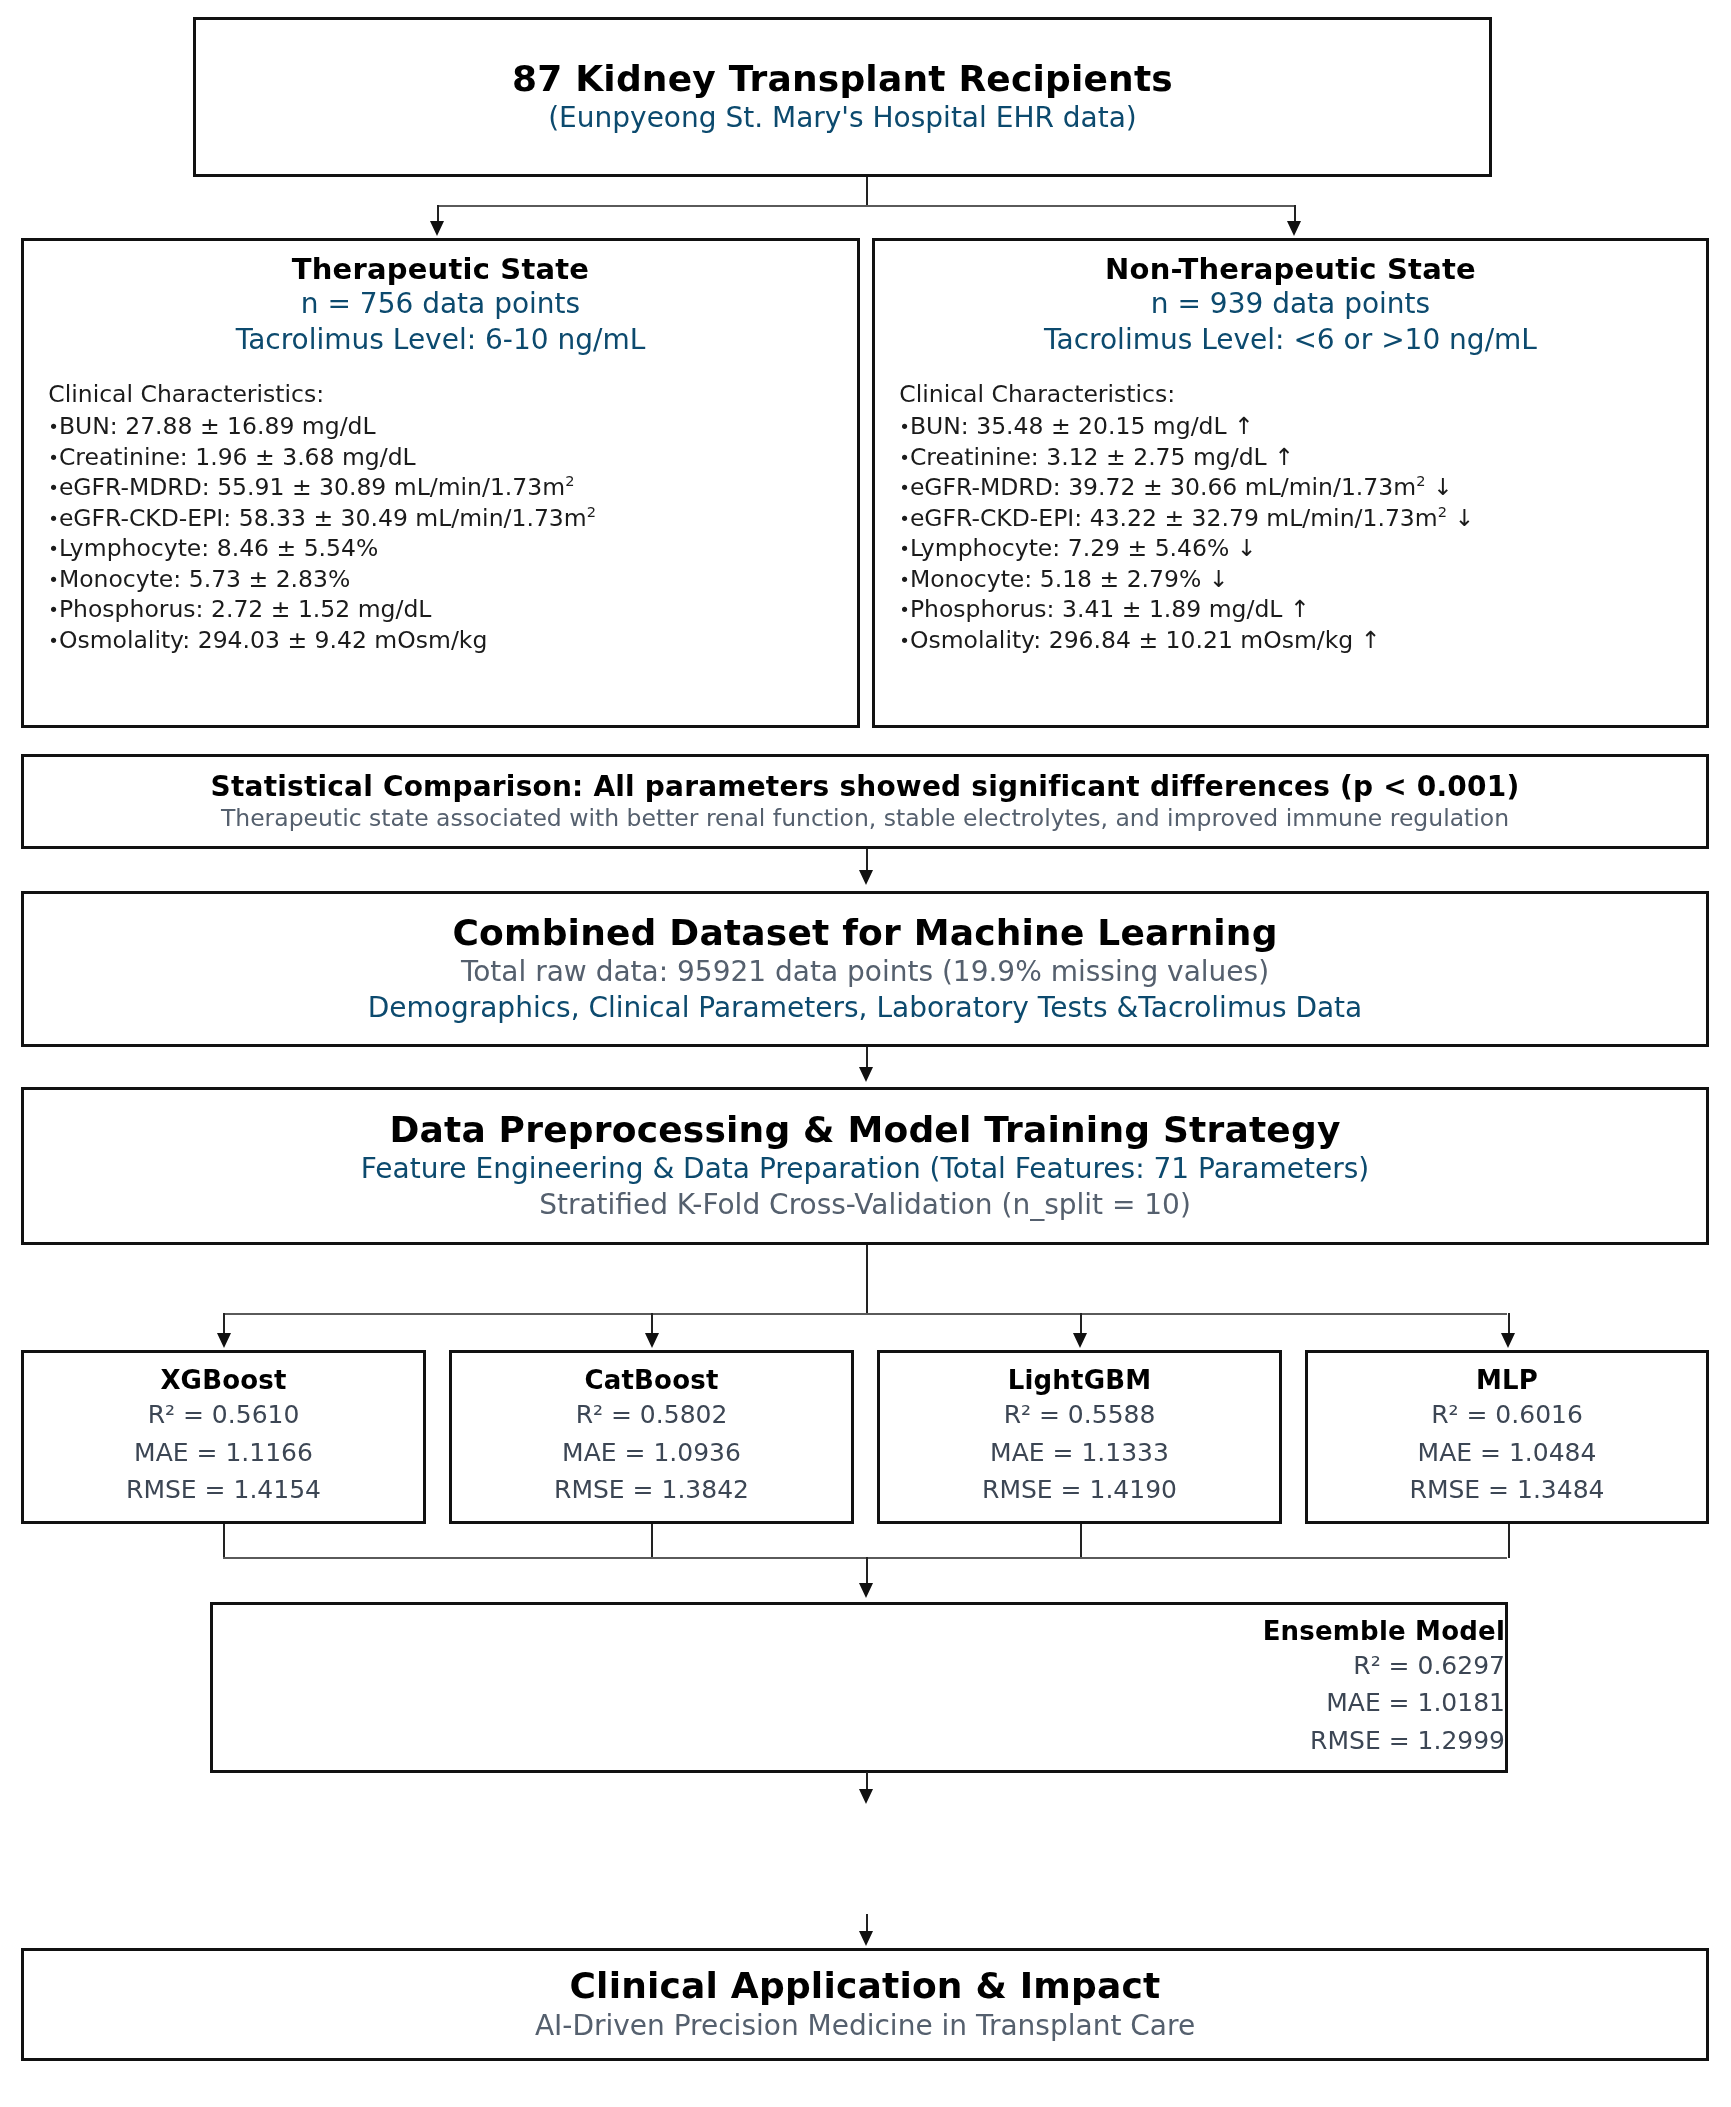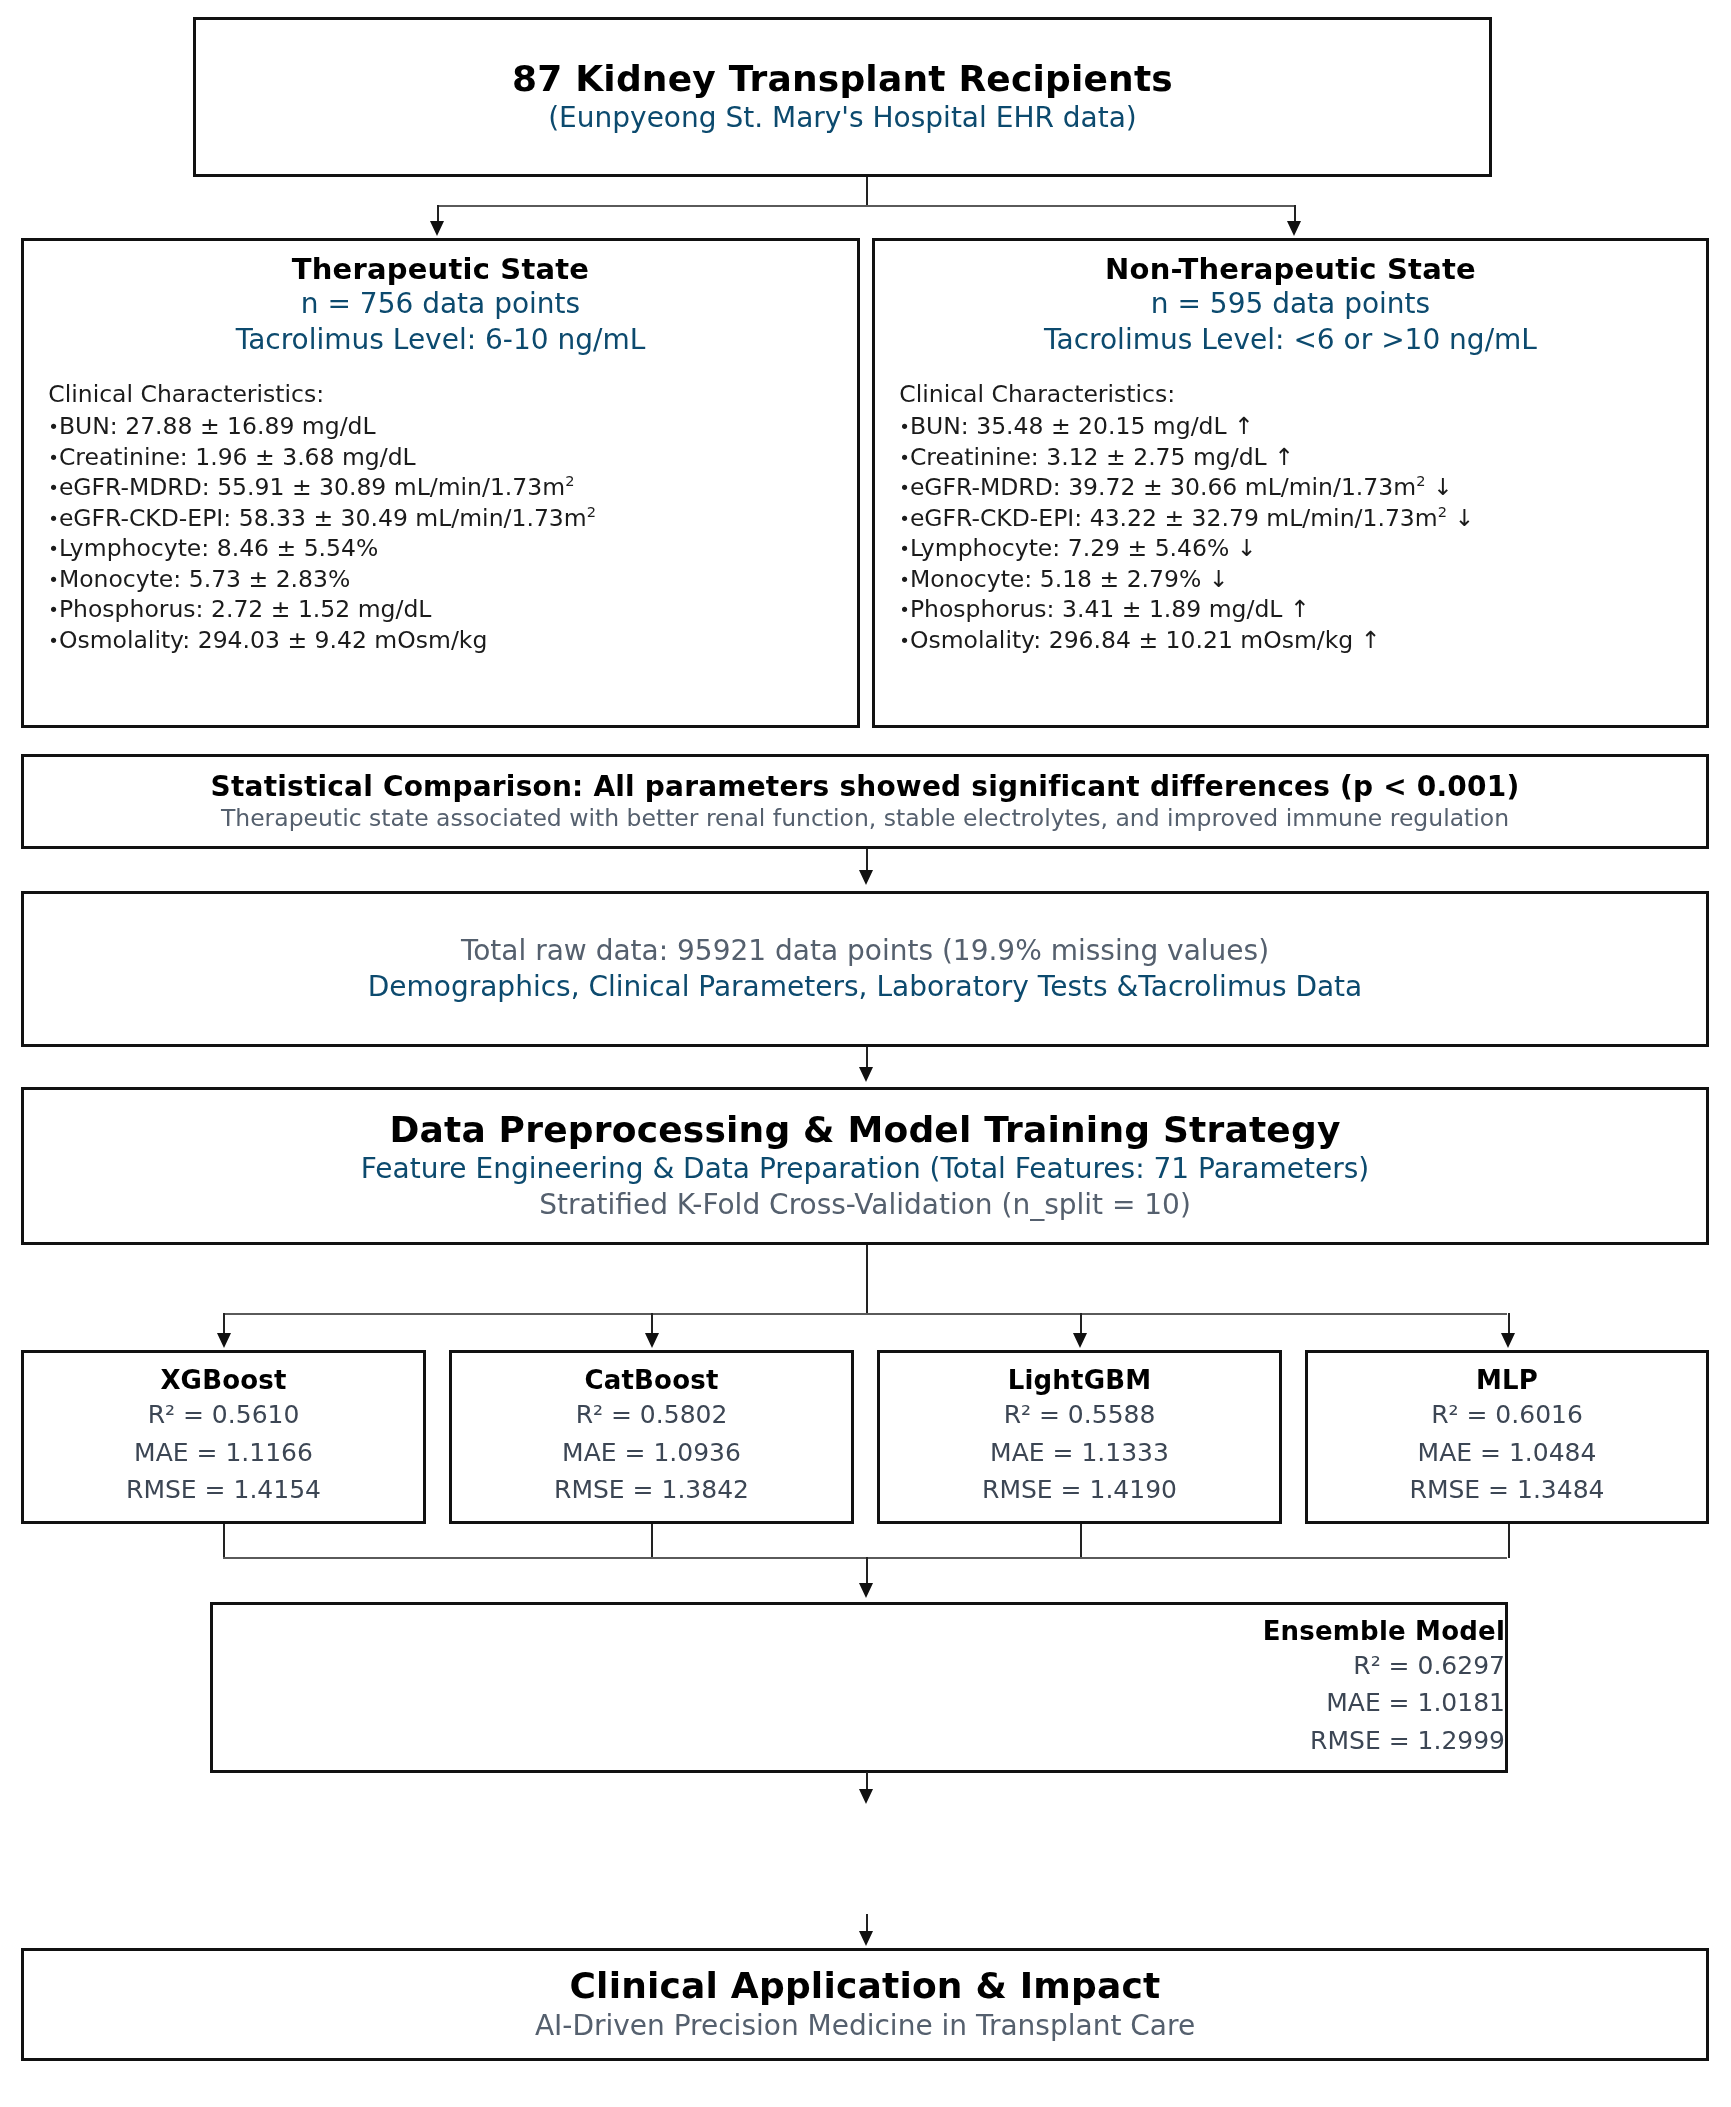--- a/index.html
+++ b/index.html
@@ -107,21 +107,21 @@
           <div class="clin-li"><span class="bullet">•</span><span>Monocyte: 5.73 ± 2.83%</span></div>
           <div class="clin-li"><span class="bullet">•</span><span>Phosphorus: 2.72 ± 1.52 mg/dL</span></div>
           <div class="clin-li"><span class="bullet">•</span><span>Osmolality: 294.03 ± 9.42 mOsm/kg</span></div>
         </div>
     </div>
   </div>
 
   <div class="box topalign" style="left:872px; top:238px; width:837px; height:490px; padding:10.8px 12.6px 9px 12.6px;">
     <div class="hdr-block">
       <div class="t-title sm">Non-Therapeutic State</div>
-      <div class="t-sub dark">n = 595 data points</div>
+      <div class="t-sub dark">n = 939 data points</div>
       <div class="t-sub dark">Tacrolimus Level: &lt;6 or &gt;10 ng/mL</div>
     </div>
     <div class="clin-wrap" style="margin-top:21px;">
       <div class="clin-head">Clinical Characteristics:</div>
       <div>
           <div class="clin-li"><span class="bullet">•</span><span>BUN: 35.48 ± 20.15 mg/dL</span><span> ↑</span></div>
           <div class="clin-li"><span class="bullet">•</span><span>Creatinine: 3.12 ± 2.75 mg/dL</span><span> ↑</span></div>
           <div class="clin-li"><span class="bullet">•</span><span>eGFR-MDRD: 39.72 ± 30.66 mL/min/1.73m</span><sup>2</sup><span> ↓</span></div>
           <div class="clin-li"><span class="bullet">•</span><span>eGFR-CKD-EPI: 43.22 ± 32.79 mL/min/1.73m</span><sup>2</sup><span> ↓</span></div>
           <div class="clin-li"><span class="bullet">•</span><span>Lymphocyte: 7.29 ± 5.46%</span><span> ↓</span></div>
@@ -134,20 +134,21 @@
 
   <div class="box" style="left:21px; top:754px; width:1688px; height:95px;justify-content:center;">
     <div class="t-title band">Statistical Comparison: All parameters showed significant differences (p &lt; 0.001)</div>
     <div class="t-sub sm">Therapeutic state associated with better renal function, stable electrolytes, and improved immune regulation</div>
   </div>
 
   <div class="vline" style="left:866px; top:849px; height:23.5px;"></div>
   <div class="arrow" style="left:859px; top:870px;"></div>
 
   <div class="box" style="left:21px; top:891px; width:1688px; height:156px;">
+    <div class="t-title">Combined Dataset for Machine Learning</div>
     <div class="t-sub">Total raw data: 95921 data points (19.9% missing values)</div>
     <div class="t-sub dark">Demographics, Clinical Parameters, Laboratory Tests &amp;Tacrolimus Data</div>
   </div>
 
   <div class="vline" style="left:866px; top:1047px; height:21.7px;"></div>
   <div class="arrow" style="left:859px; top:1067px;"></div>
 
   <div class="box" style="left:21px; top:1087px; width:1688px; height:158px;">
     <div class="t-title">Data Preprocessing &amp; Model Training Strategy</div>
     <div class="t-sub dark">Feature Engineering &amp; Data Preparation (Total Features: 71 Parameters)</div>

